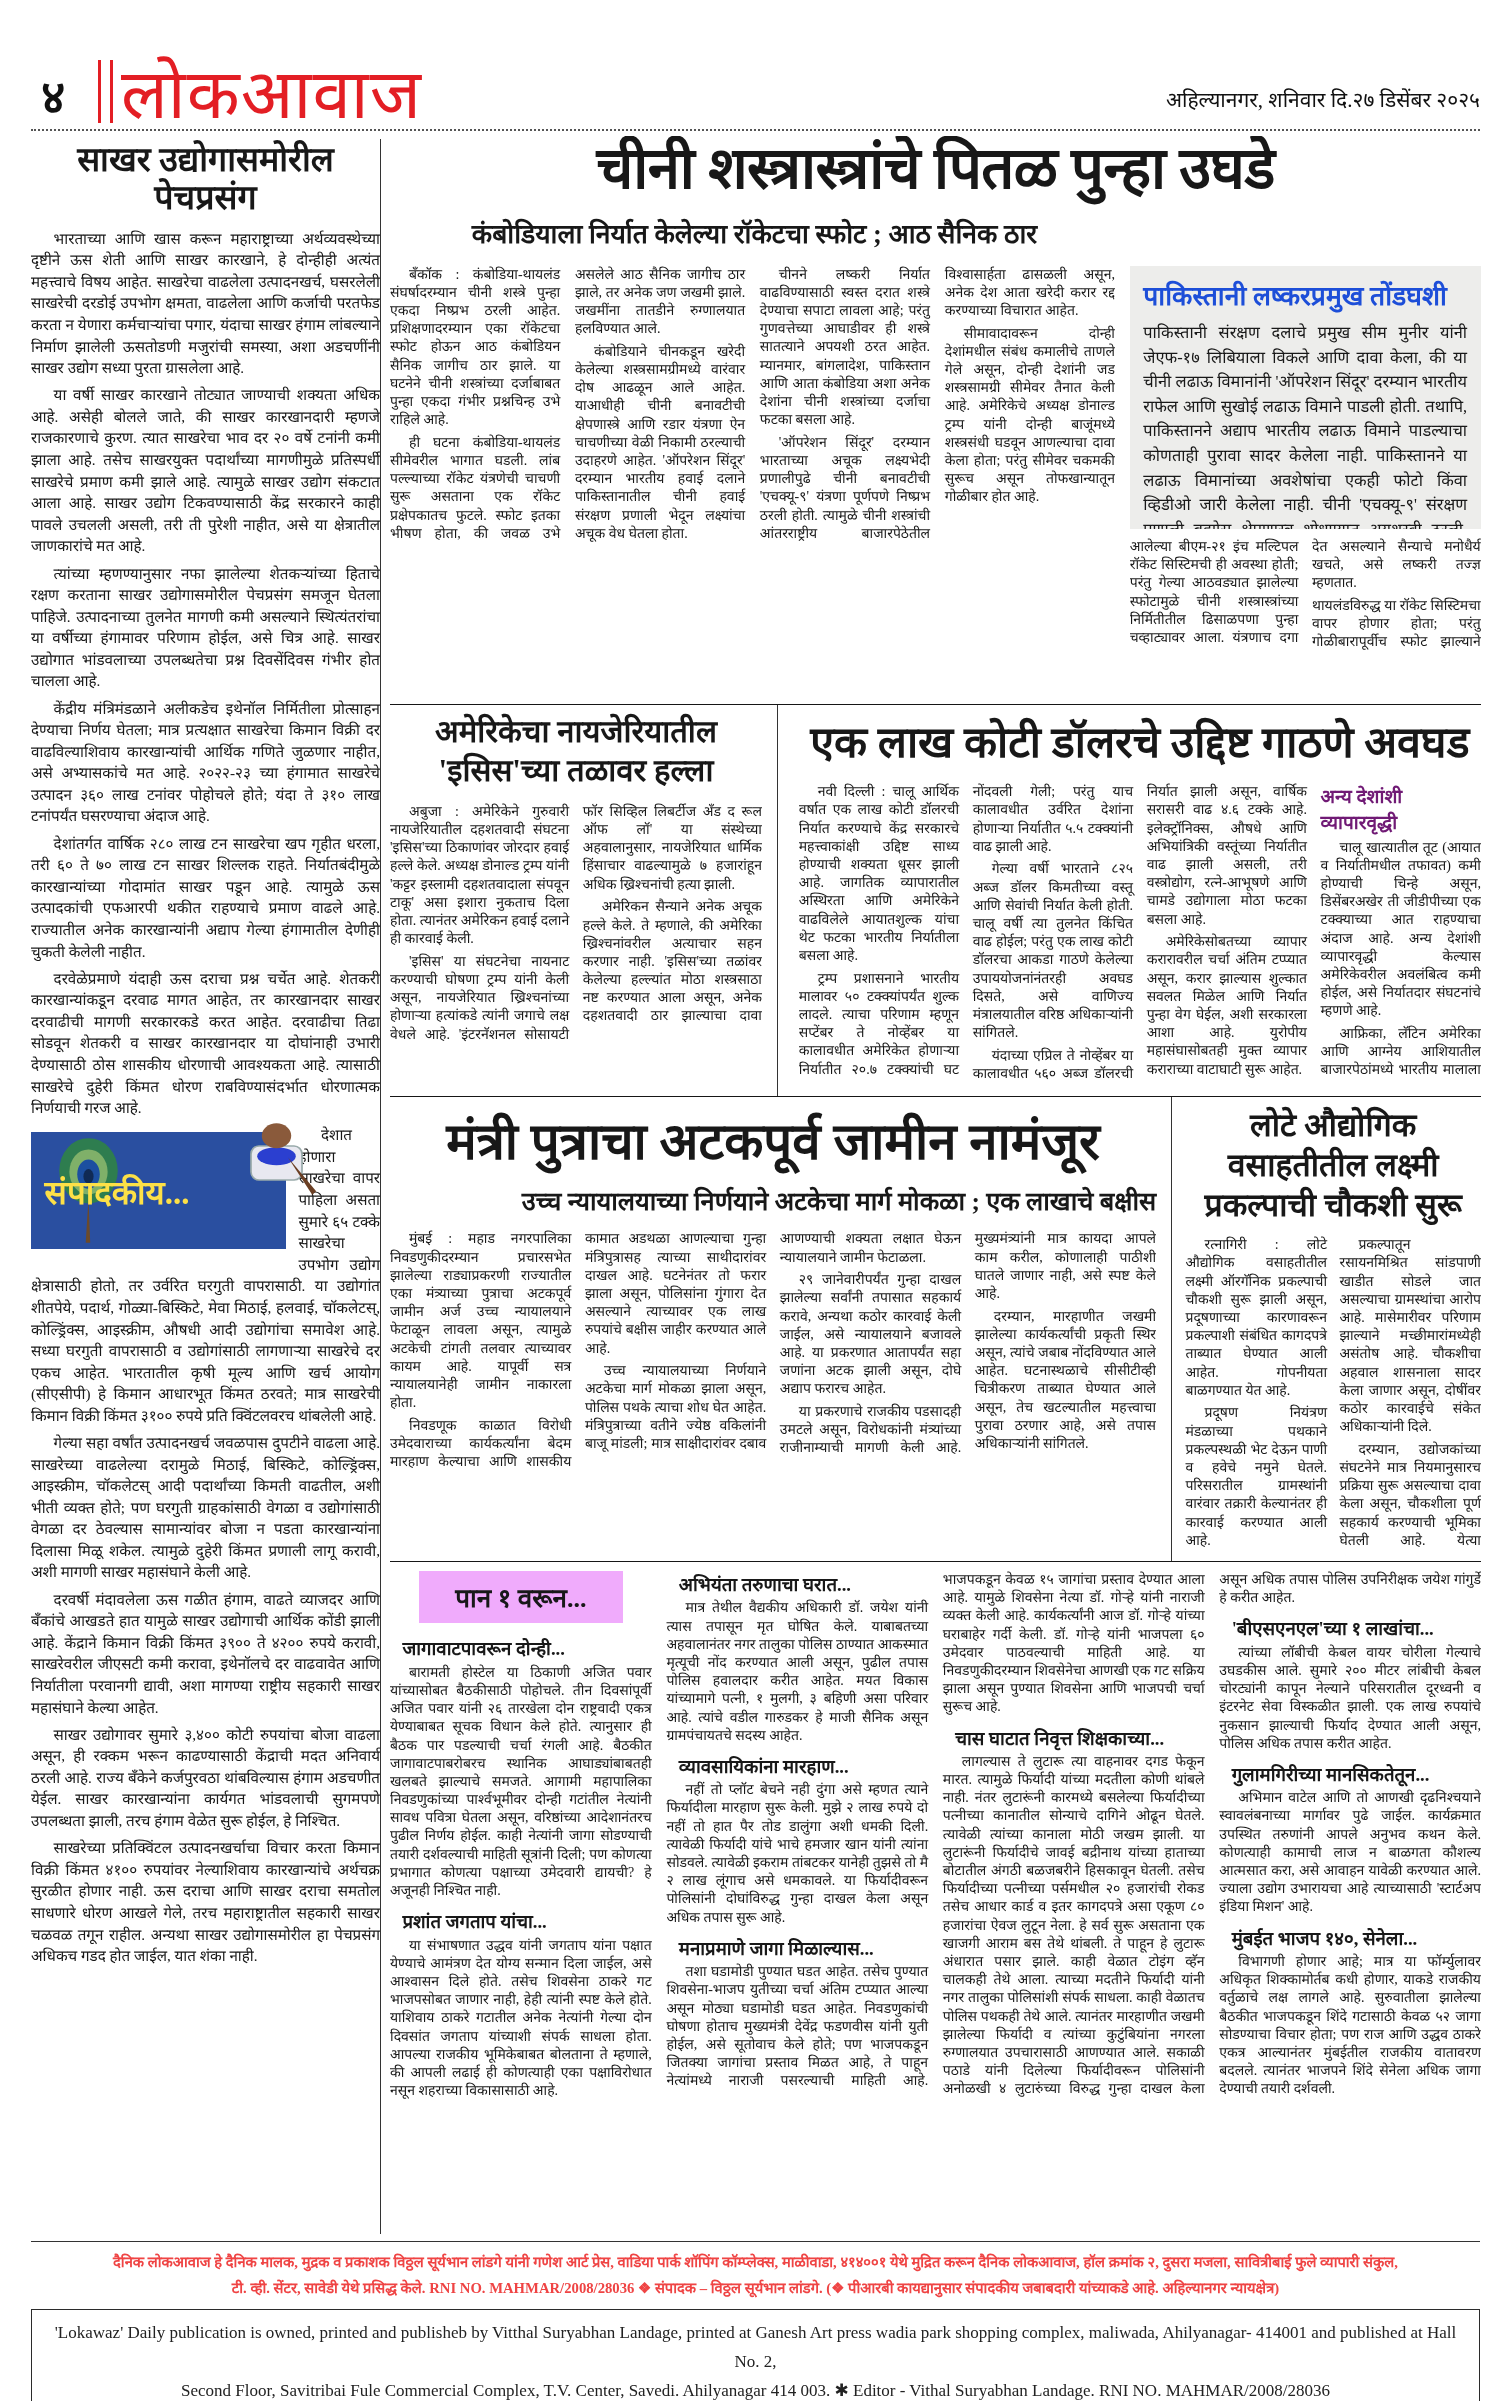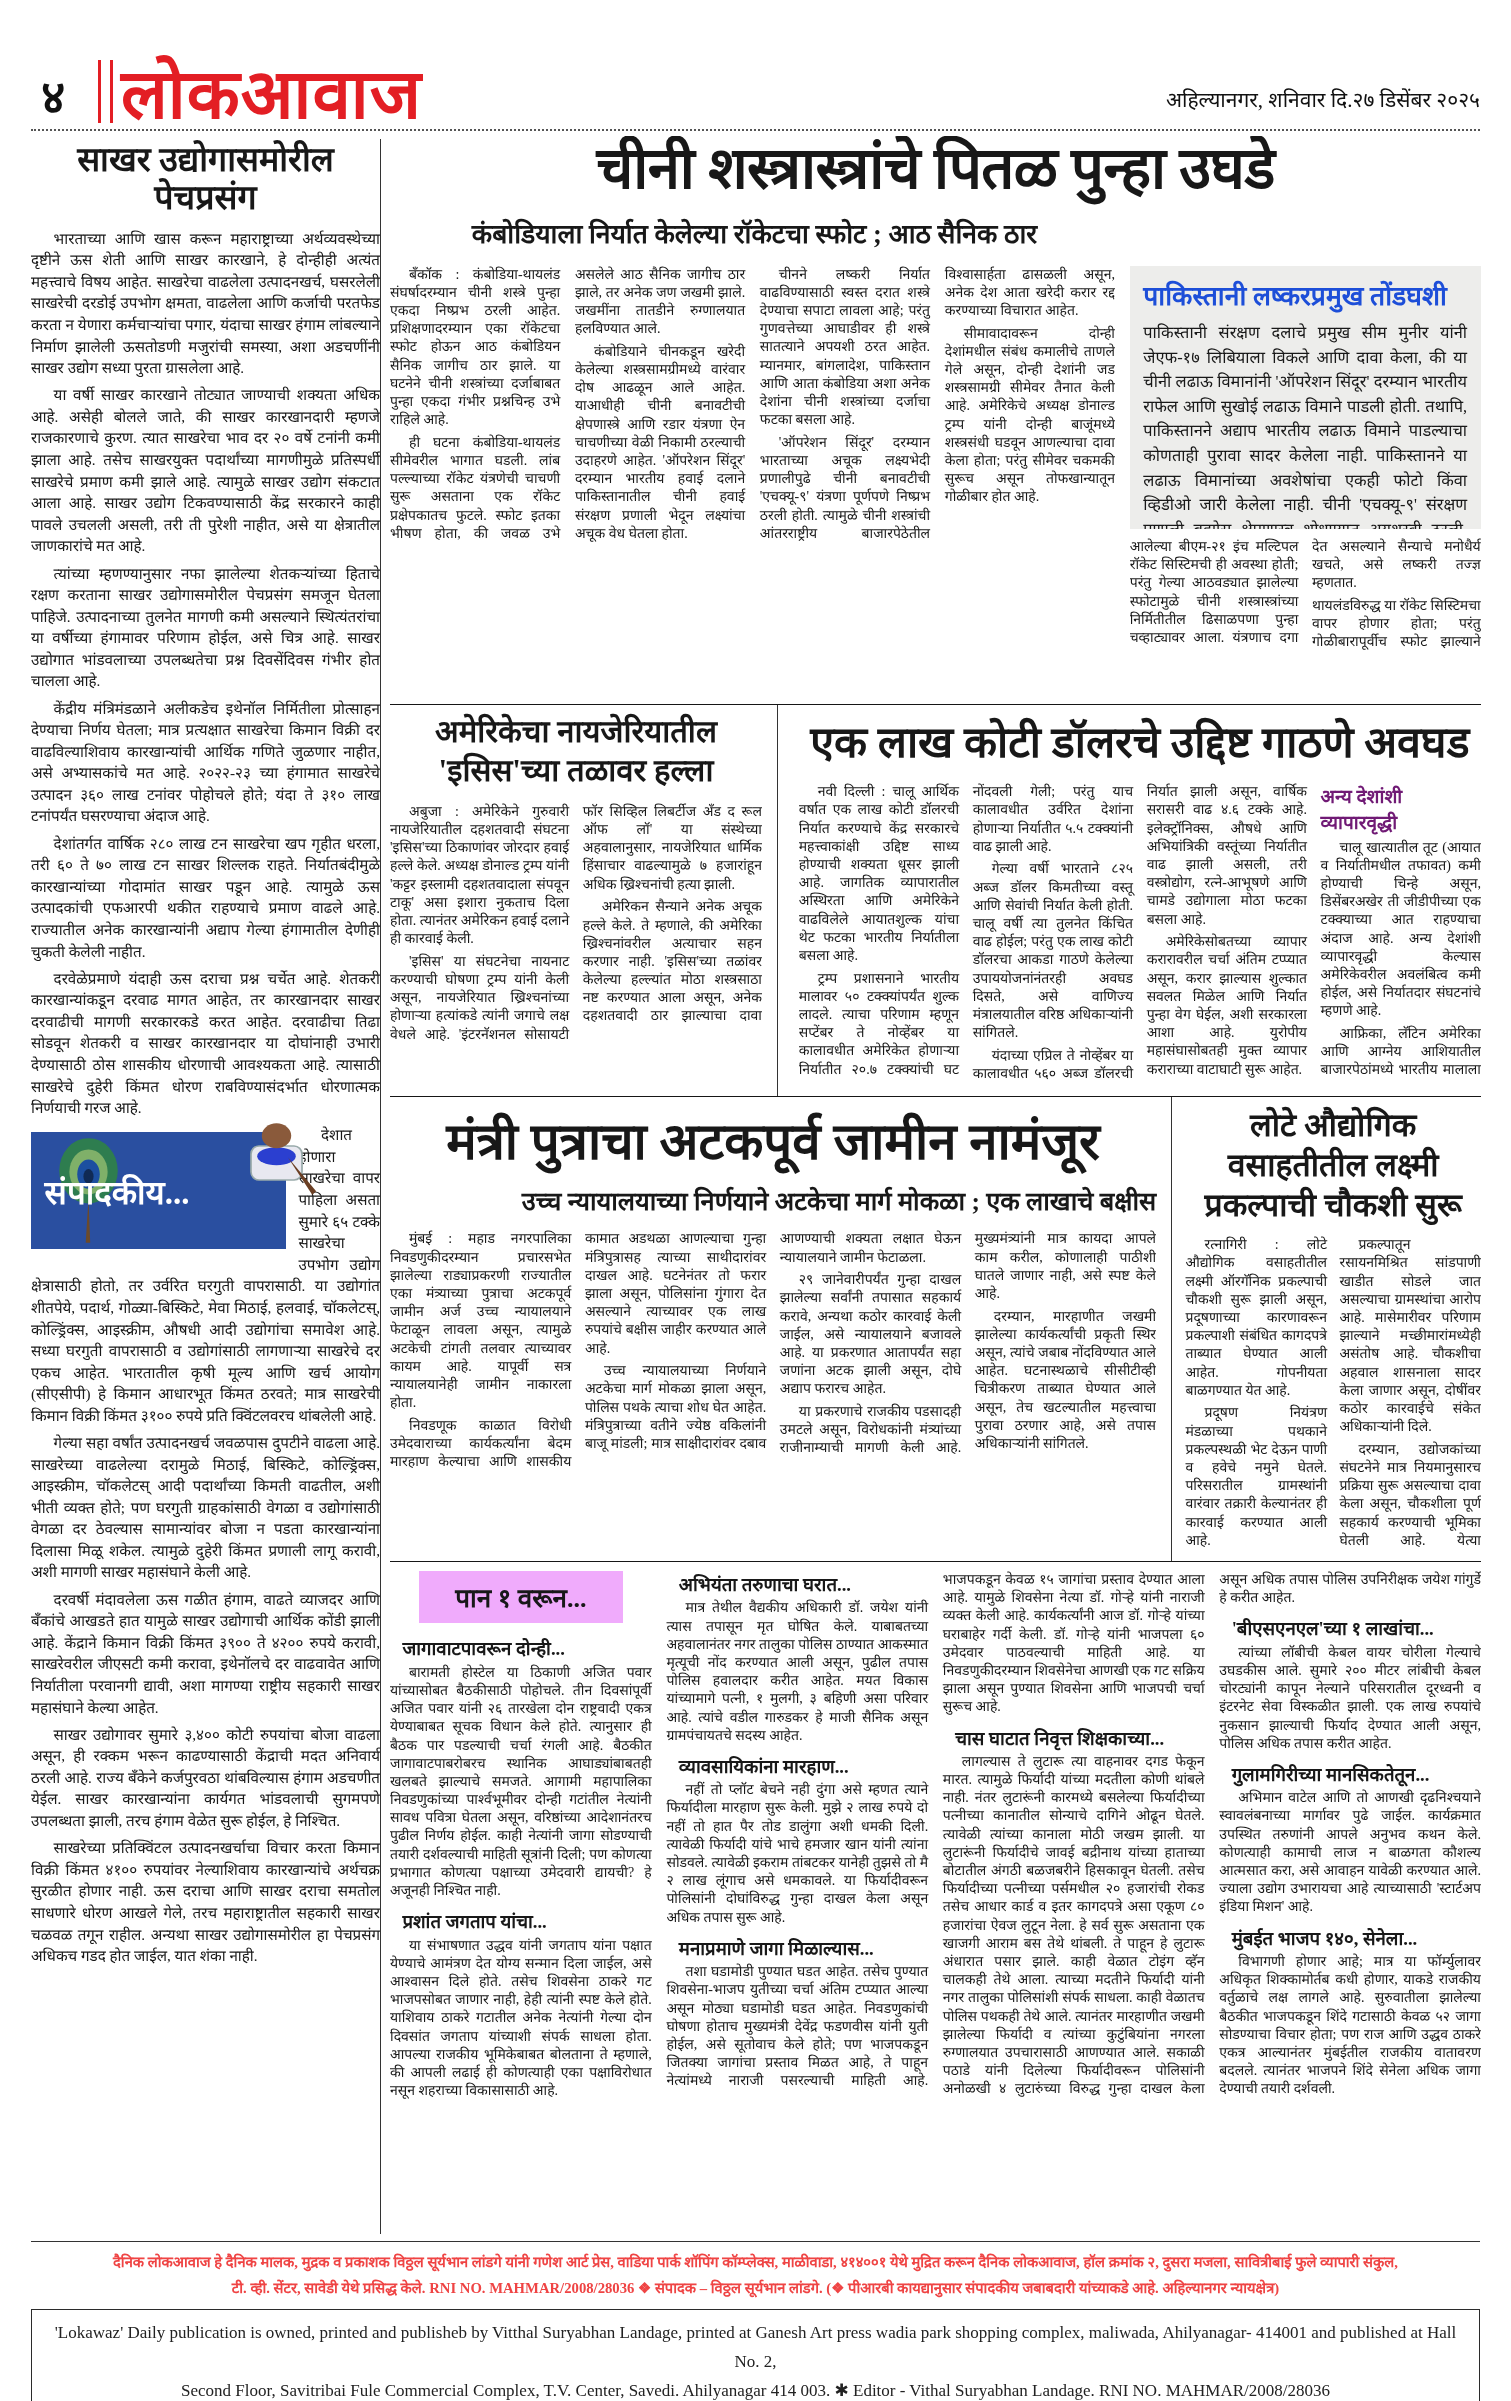--- a/index.html
+++ b/index.html
@@ -3,31 +3,31 @@
 <meta charset="utf-8">
 <style>
   html,body{margin:0;padding:0;background:#888;}
   #page{position:relative;width:1512px;height:2401px;background:#ffffff;
         font-family:"Liberation Serif","DejaVu Serif",serif;color:#181818;overflow:hidden;}
   
   .masthead{position:absolute;left:31px;top:52px;width:1449px;height:72px;}
   .pageno{position:absolute;left:10.2px;top:12.4px;font-size:46px;font-weight:bold;color:#111;}
   .redbars{position:absolute;left:67px;top:8px;width:9px;height:63px;
            border-left:3.4px solid #e31e24;border-right:3.4px solid #e31e24;}
-  .paper-title{position:absolute;left:90px;top:-8px;font-size:69px;font-weight:bold;color:#e31e24;letter-spacing:1.1px;}
+  .paper-title{position:absolute;left:90px;top:-8px;font-size:69px;font-weight:normal;color:#e31e24;letter-spacing:1.1px;}
   .dateline{position:absolute;right:0;top:33px;font-size:21px;color:#111;}
   .dotted-rule{position:absolute;left:31px;top:129px;width:1449px;border-top:2.8px dotted #555;}
   
   .rail{position:absolute;left:31px;top:139px;width:349px;height:2095px;
         border-right:1.1px solid #333;overflow:hidden;}
   .ed-head{font-size:34px;font-weight:bold;text-align:center;line-height:1.12;margin:2.3px 0 10.2px 0;}
   .rail p{font-size:15.2px;line-height:1.42;text-align:justify;margin:0 0 5.6px 0;text-indent:22.6px;}
   .ed-label-box{float:left;width:255px;height:117px;background:#2a4fa0;margin:8px 12.4px 5.6px 0;
                 position:relative;overflow:visible;}
-  .ed-label-text{position:absolute;left:13.6px;top:37px;color:#ffffff;font-size:33px;font-weight:bold;}
+  .ed-label-text{position:absolute;left:13.6px;top:37px;color:#fde047;font-size:33px;font-weight:bold;}
   .feather{position:absolute;left:14.7px;top:4.5px;}
   .inkpot{position:absolute;right:-33px;top:-20.3px;}
   
   .main{position:absolute;left:390px;top:136px;width:1091px;}
   .band{position:relative;overflow:hidden;}
   .rule-top{border-top:1.7px solid #161616;}
   
   #band-lead{height:568px;}
   .lead-headline{font-size:58px;font-weight:bold;text-align:center;white-space:nowrap;
                  line-height:1.05;margin-top:3.4px;letter-spacing:-0.6px;}

